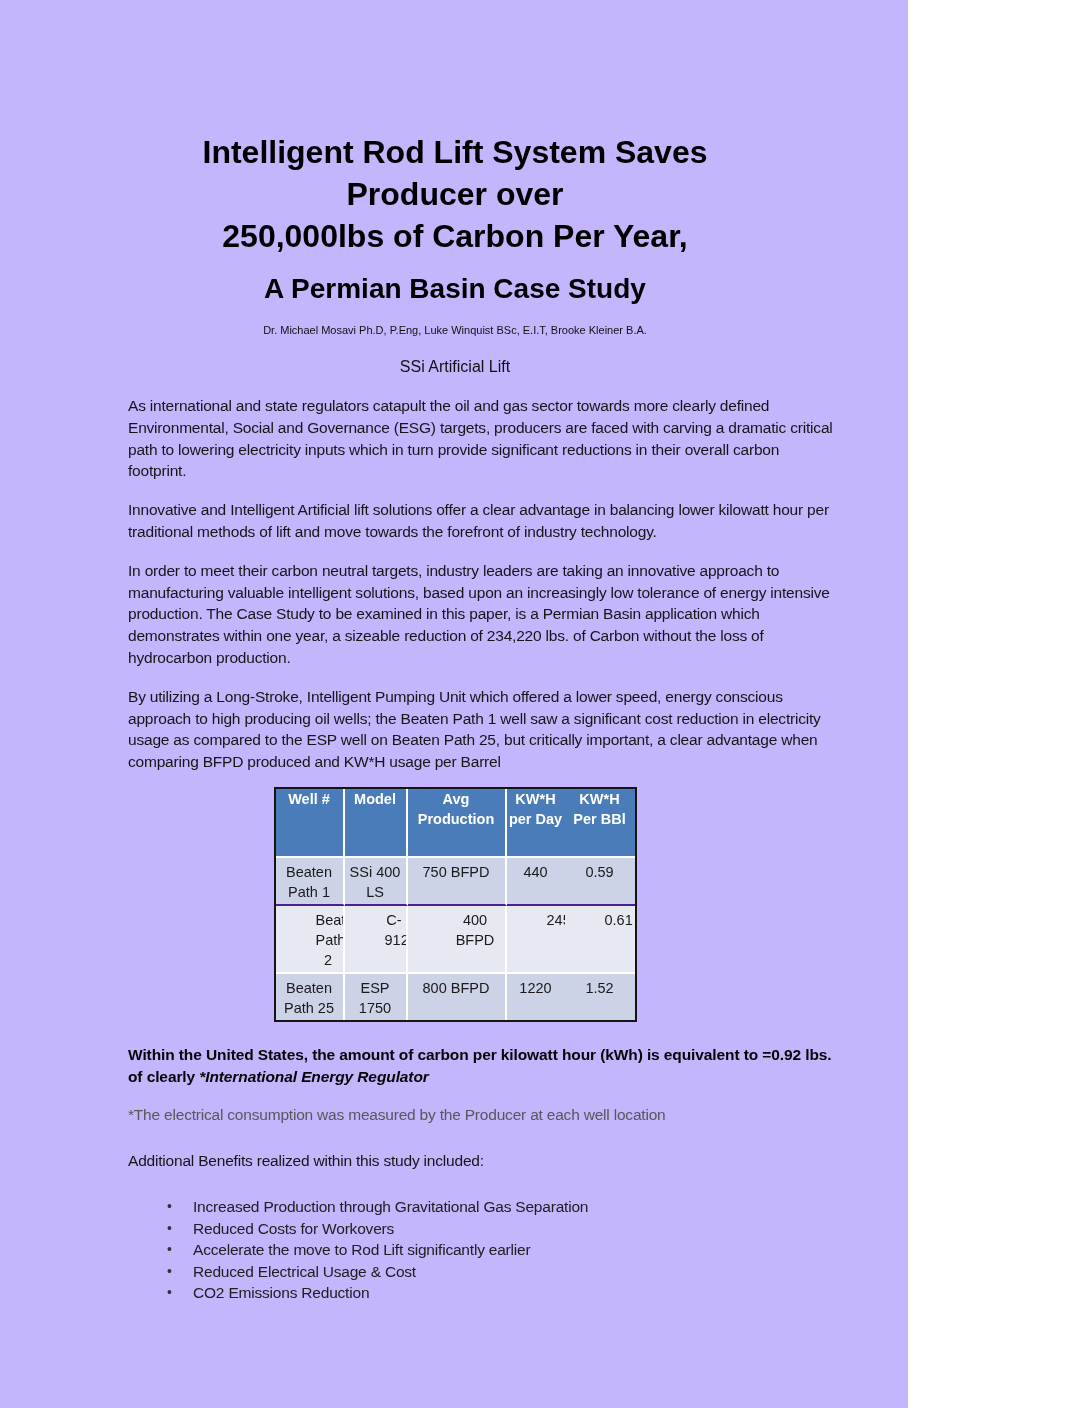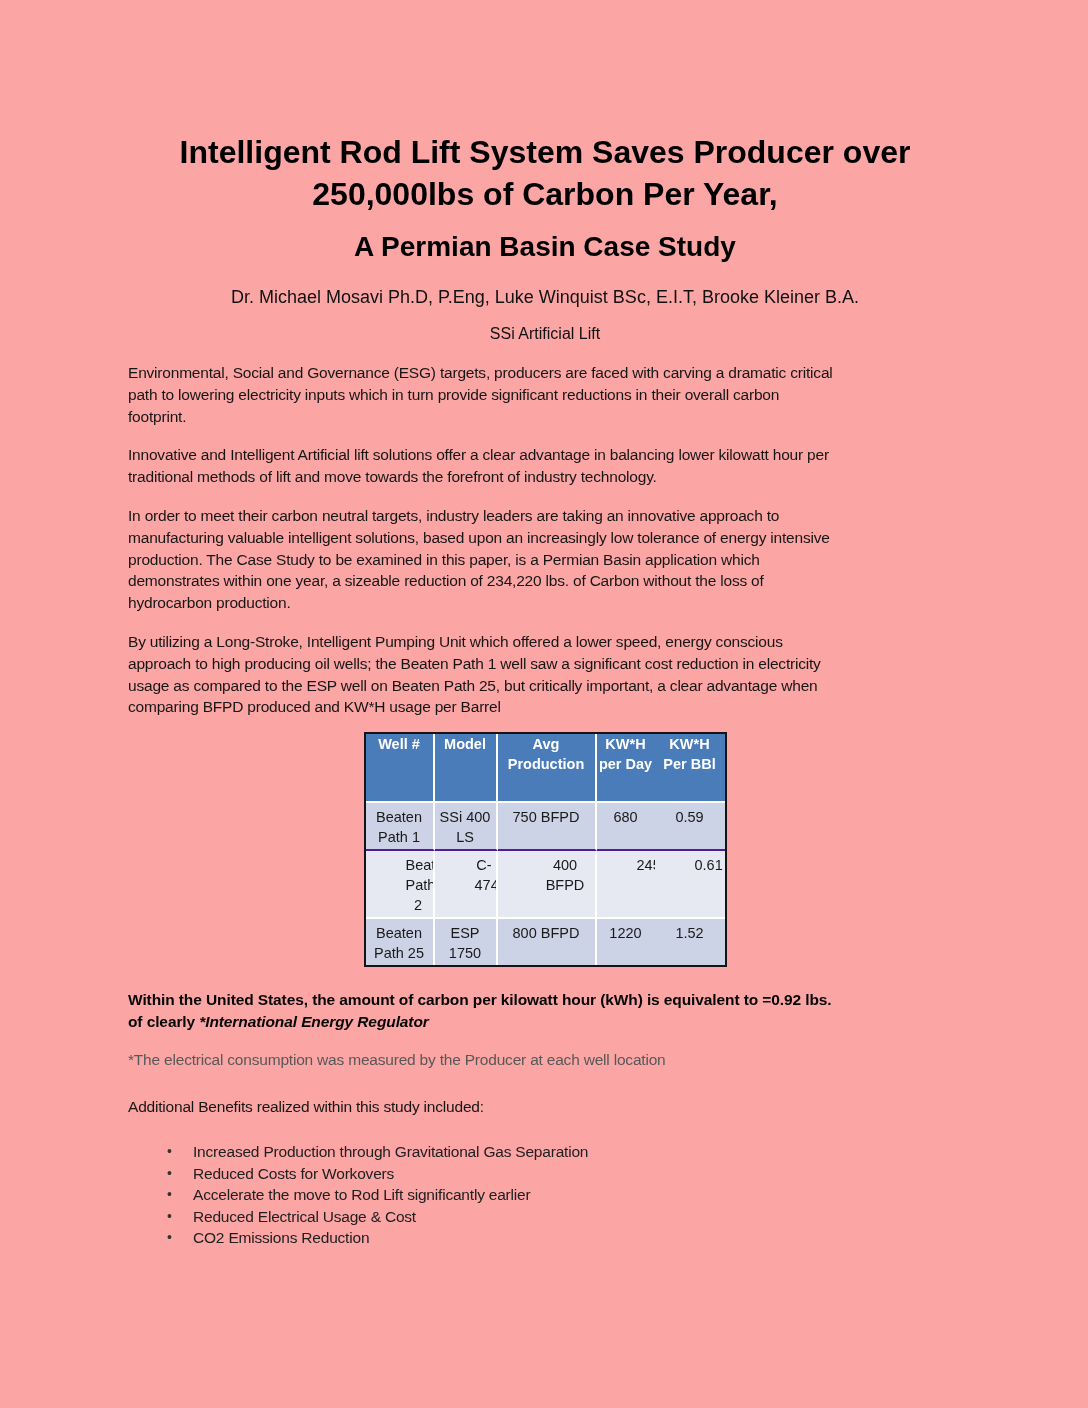--- a/index.html
+++ b/index.html
@@ -1,29 +1,29 @@
 <!DOCTYPE html>
 <html><head>
 <meta charset="utf-8">
 <style>
   * { margin:0; padding:0; box-sizing:border-box; }
   html,body { background:#ffffff; }
   .page {
     position:relative;
-    width:1088px; height:1408px;
-    background:#fca5a5;
+    width:908px; height:1408px;
+    background:#c4b5fd;
     font-family:"Liberation Sans", sans-serif;
     color:#161616;
     padding:131px 126px 0 128px;
     overflow:hidden;
   }
   .title { text-align:center; font-weight:bold; color:#000; font-size:32px; line-height:42px; }
   .title-line { display:block; }
   .subtitle { text-align:center; font-weight:bold; color:#000; font-size:28px; line-height:42px; margin-top:11px; }
-  .authors { text-align:center; font-size:18px; line-height:22px; margin-top:18px; color:#111; }
+  .authors { text-align:center; font-size:11px; line-height:22px; margin-top:9px; color:#111; }
   .affiliation { text-align:center; font-size:16px; line-height:22px; margin-top:15px; color:#111; }
 
   .body-para { margin-top:17px; font-size:15.5px; letter-spacing:-0.2px; line-height:21.8px; }
   .para-line { display:block; white-space:nowrap; }
 
   table.well-table {
     border-collapse:separate; border-spacing:0;
     table-layout:fixed; width:359px;
     margin:14px auto 0;
     border:2px solid #141414;
@@ -71,20 +71,21 @@
     <span class="title-line">Intelligent Rod Lift System Saves Producer over</span>
     <span class="title-line">250,000lbs of Carbon Per Year,</span>
   </h1>
 
   <h2 class="subtitle">A Permian Basin Case Study</h2>
 
   <p class="authors">Dr. Michael Mosavi Ph.D, P.Eng, Luke Winquist BSc, E.I.T, Brooke Kleiner B.A.</p>
   <p class="affiliation">SSi Artificial Lift</p>
 
   <div class="body-para">
+    <span class="para-line">As international and state regulators catapult the oil and gas sector towards more clearly defined</span>
     <span class="para-line">Environmental, Social and Governance (ESG) targets, producers are faced with carving a dramatic critical</span>
     <span class="para-line">path to lowering electricity inputs which in turn provide significant reductions in their overall carbon</span>
     <span class="para-line">footprint.</span>
   </div>
 
   <div class="body-para">
     <span class="para-line">Innovative and Intelligent Artificial lift solutions offer a clear advantage in balancing lower kilowatt hour per</span>
     <span class="para-line">traditional methods of lift and move towards the forefront of industry technology.</span>
   </div>
 
@@ -118,26 +119,26 @@
         <th class="sep">Avg Production</th>
         <th>KW*H per Day</th>
         <th>KW*H Per BBl</th>
       </tr>
     </thead>
     <tbody>
       <tr class="band-dark top">
         <td class="sep">Beaten Path 1</td>
         <td class="sep">SSi 400 LS</td>
         <td class="sep">750 BFPD</td>
-        <td>680</td>
+        <td>440</td>
         <td>0.59</td>
       </tr>
       <tr class="band-light mid">
         <td class="sep">Beaten Path 2</td>
-        <td class="sep">C-474</td>
+        <td class="sep">C-912</td>
         <td class="sep">400 BFPD</td>
         <td>245</td>
         <td>0.61</td>
       </tr>
       <tr class="band-dark">
         <td class="sep">Beaten Path 25</td>
         <td class="sep">ESP 1750</td>
         <td class="sep">800 BFPD</td>
         <td>1220</td>
         <td>1.52</td>

